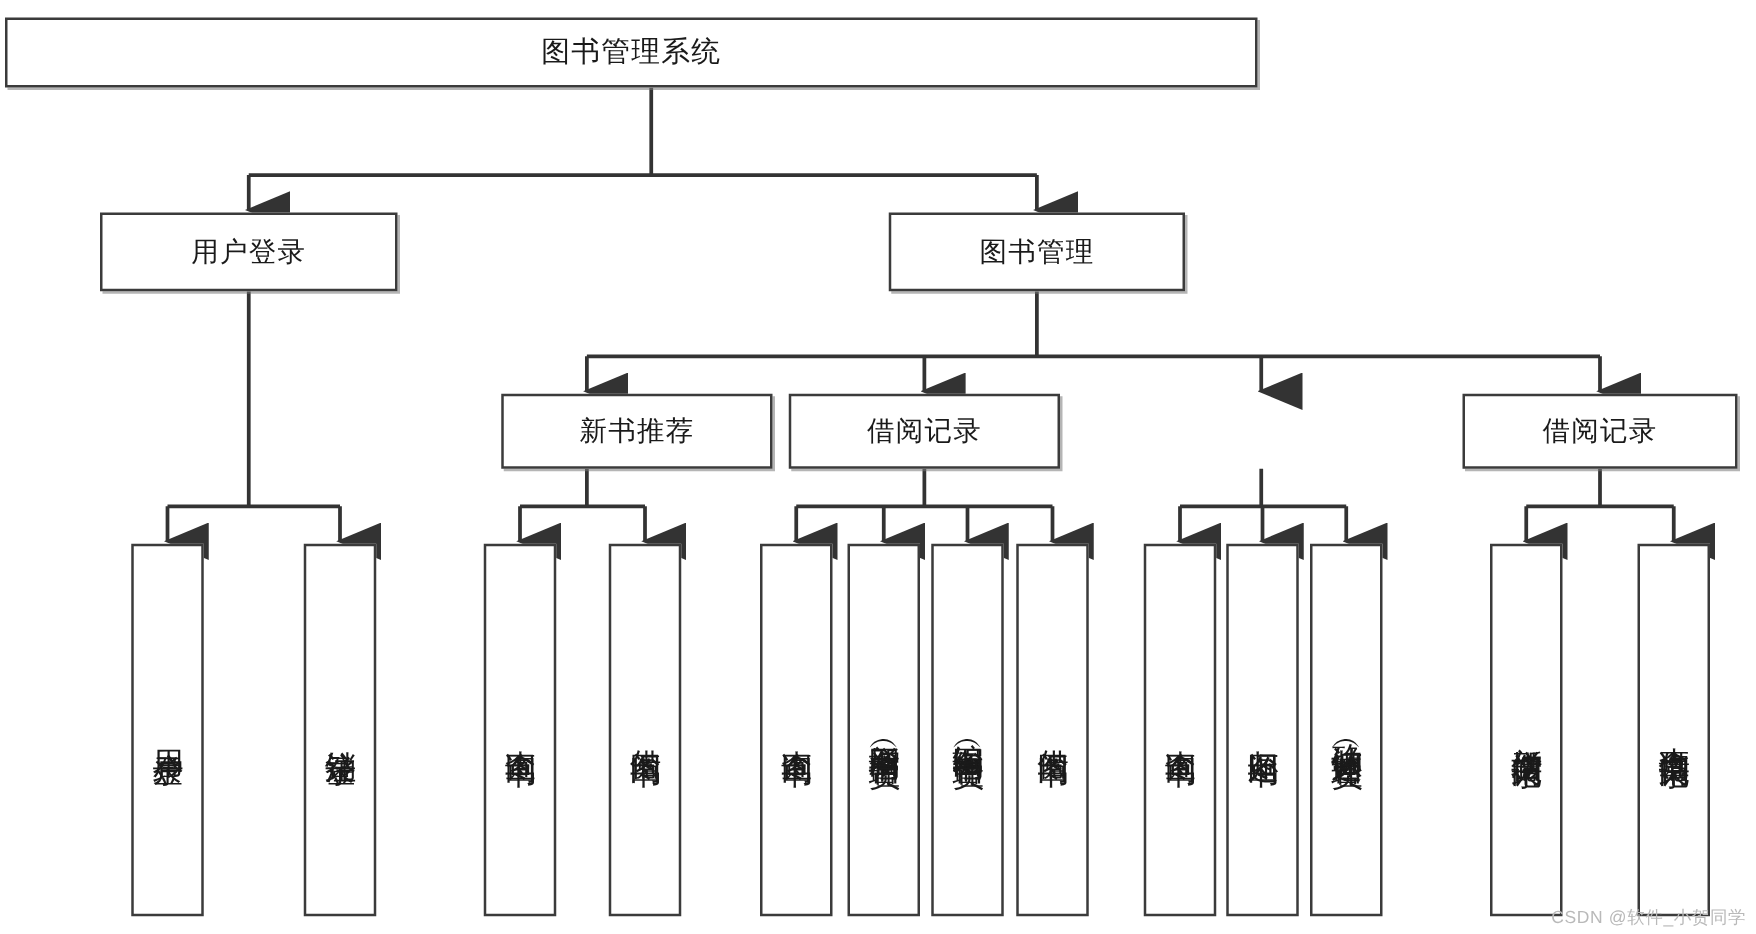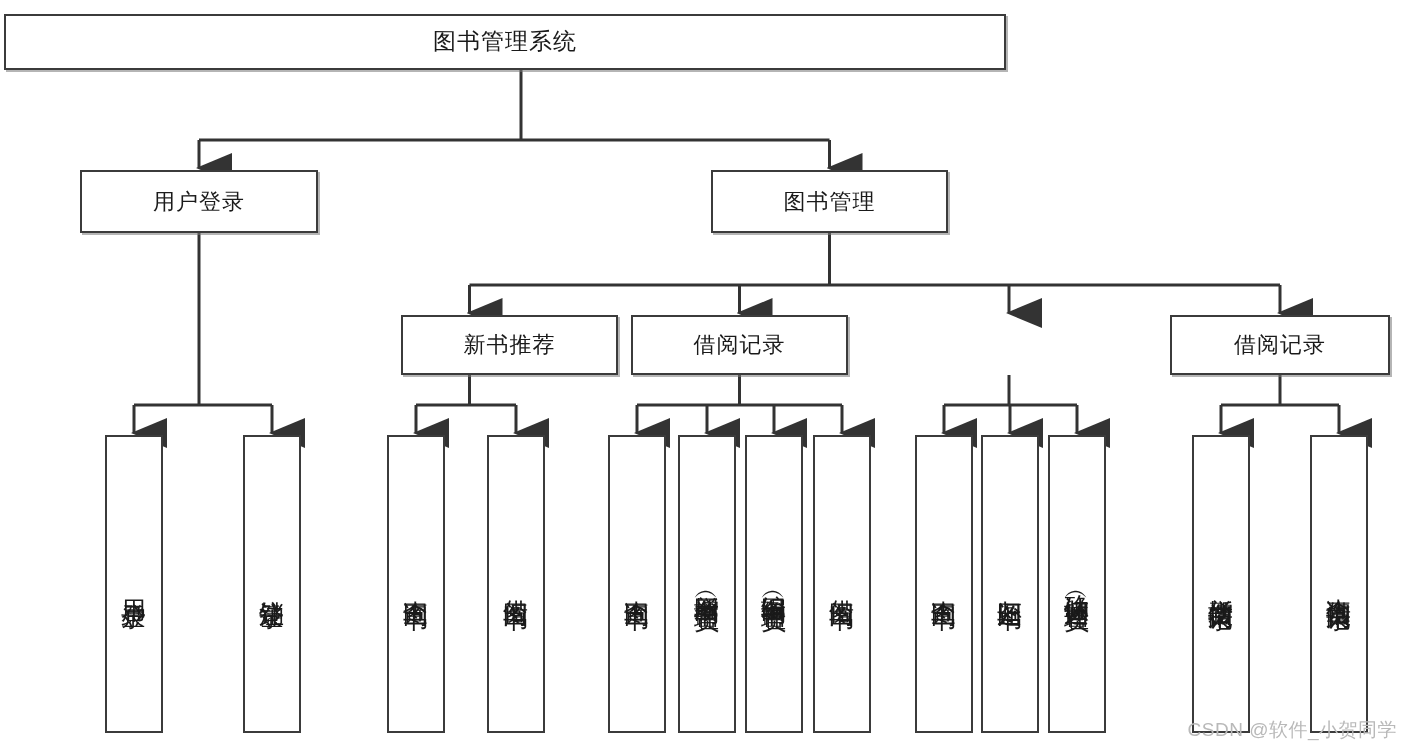--- a/index.html
+++ b/index.html
@@ -20,21 +20,21 @@
   .h-node .lbl{font-size:22px;letter-spacing:1px;}
   .root .lbl{font-size:23px;letter-spacing:1px;}
   .v-node{padding:10px 0;align-items:center;}
   .v-node .lbl{
     writing-mode:vertical-rl;text-orientation:upright;
     font-size:25px;line-height:1.12;letter-spacing:2px;
     white-space:nowrap;
   }
   .watermark{
     position:absolute;right:8px;bottom:4px;
-    font-size:19px;color:#b9b9b9;letter-spacing:.5px;
+    font-size:14px;color:#b9b9b9;letter-spacing:.5px;
     pointer-events:none;user-select:none;white-space:nowrap;
   }
 </style>
 </head>
 <body>
 
 <div id="canvas">
 
   <svg class="wires" viewBox="0 0 1405 747" xmlns="http://www.w3.org/2000/svg">
     <defs>

